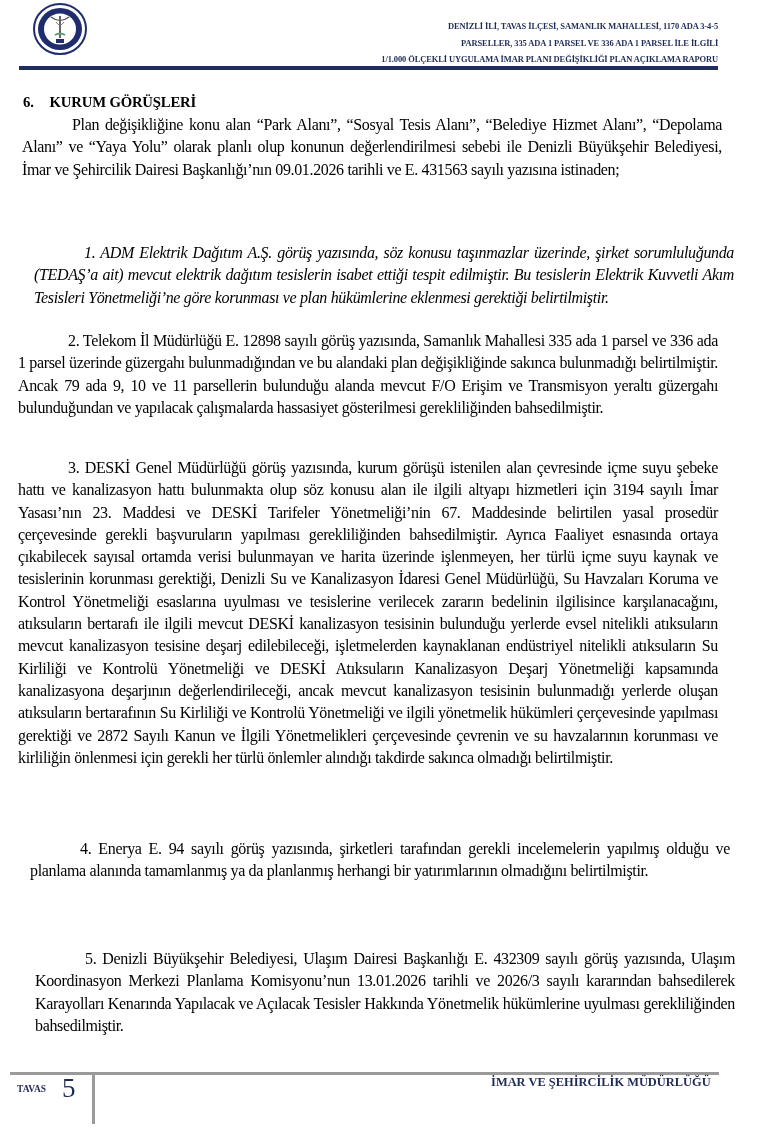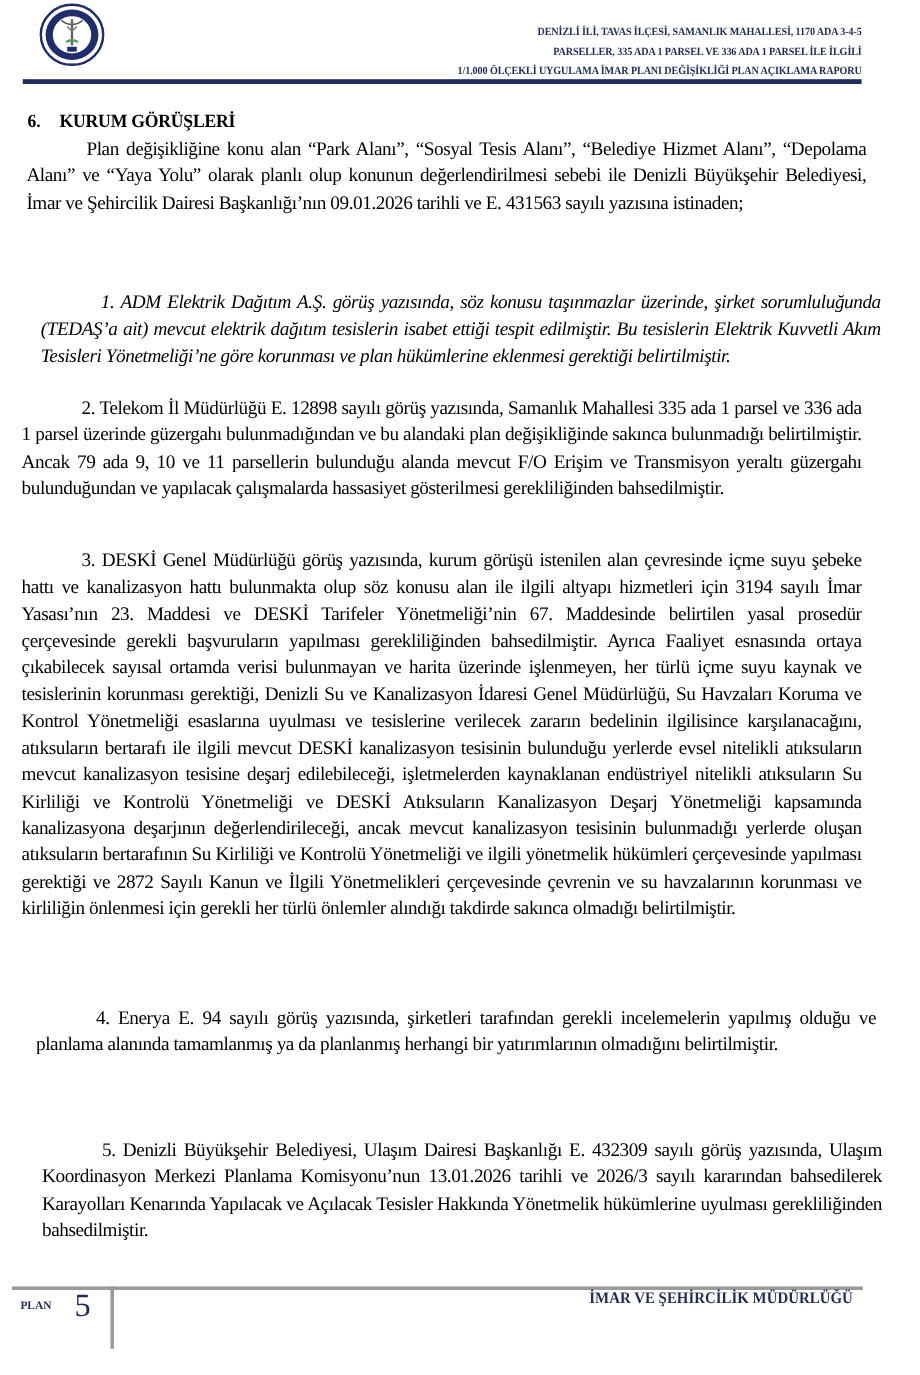--- a/index.html
+++ b/index.html
@@ -51,15 +51,15 @@
 
 <p class="para" style="top:110px; margin:4px;">Plan değişikliğine konu alan “Park Alanı”, “Sosyal Tesis Alanı”, “Belediye Hizmet Alanı”, “Depolama Alanı” ve “Yaya Yolu” olarak planlı olup konunun değerlendirilmesi sebebi ile Denizli Büyükşehir Belediyesi, İmar ve Şehircilik Dairesi Başkanlığı’nın 09.01.2026 tarihli ve E. 431563 sayılı yazısına istinaden;</p>
 <p class="para" style="top:226px; margin:16px;font-style:italic;">1. ADM Elektrik Dağıtım A.Ş. görüş yazısında, söz konusu taşınmazlar üzerinde, şirket sorumluluğunda (TEDAŞ’a ait) mevcut elektrik dağıtım tesislerin isabet ettiği tespit edilmiştir. Bu tesislerin Elektrik Kuvvetli Akım Tesisleri Yönetmeliği’ne göre korunması ve plan hükümlerine eklenmesi gerektiği belirtilmiştir.</p>
 <p class="para" style="top:330px; margin:0;">2. Telekom İl Müdürlüğü E. 12898 sayılı görüş yazısında, Samanlık Mahallesi 335 ada 1 parsel ve 336 ada 1 parsel üzerinde güzergahı bulunmadığından ve bu alandaki plan değişikliğinde sakınca bulunmadığı belirtilmiştir. Ancak 79 ada 9, 10 ve 11 parsellerin bulunduğu alanda mevcut F/O Erişim ve Transmisyon yeraltı güzergahı bulunduğundan ve yapılacak çalışmalarda hassasiyet gösterilmesi gerekliliğinden bahsedilmiştir.</p>
 <p class="para" style="top:457px; margin:0;">3. DESKİ Genel Müdürlüğü görüş yazısında, kurum görüşü istenilen alan çevresinde içme suyu şebeke hattı ve kanalizasyon hattı bulunmakta olup söz konusu alan ile ilgili altyapı hizmetleri için 3194 sayılı İmar Yasası’nın 23. Maddesi ve DESKİ Tarifeler Yönetmeliği’nin 67. Maddesinde belirtilen yasal prosedür çerçevesinde gerekli başvuruların yapılması gerekliliğinden bahsedilmiştir. Ayrıca Faaliyet esnasında ortaya çıkabilecek sayısal ortamda verisi bulunmayan ve harita üzerinde işlenmeyen, her türlü içme suyu kaynak ve tesislerinin korunması gerektiği, Denizli Su ve Kanalizasyon İdaresi Genel Müdürlüğü, Su Havzaları Koruma ve Kontrol Yönetmeliği esaslarına uyulması ve tesislerine verilecek zararın bedelinin ilgilisince karşılanacağını, atıksuların bertarafı ile ilgili mevcut DESKİ kanalizasyon tesisinin bulunduğu yerlerde evsel nitelikli atıksuların mevcut kanalizasyon tesisine deşarj edilebileceği, işletmelerden kaynaklanan endüstriyel nitelikli atıksuların Su Kirliliği ve Kontrolü Yönetmeliği ve DESKİ Atıksuların Kanalizasyon Deşarj Yönetmeliği kapsamında kanalizasyona deşarjının değerlendirileceği, ancak mevcut kanalizasyon tesisinin bulunmadığı yerlerde oluşan atıksuların bertarafının Su Kirliliği ve Kontrolü Yönetmeliği ve ilgili yönetmelik hükümleri çerçevesinde yapılması gerektiği ve 2872 Sayılı Kanun ve İlgili Yönetmelikleri çerçevesinde çevrenin ve su havzalarının korunması ve kirliliğin önlenmesi için gerekli her türlü önlemler alındığı takdirde sakınca olmadığı belirtilmiştir.</p>
 <p class="para" style="top:826px; margin:12px;">4. Enerya E. 94 sayılı görüş yazısında, şirketleri tarafından gerekli incelemelerin yapılmış olduğu ve planlama alanında tamamlanmış ya da planlanmış herhangi bir yatırımlarının olmadığını belirtilmiştir.</p>
 <p class="para" style="top:931px; margin:17px;">5. Denizli Büyükşehir Belediyesi, Ulaşım Dairesi Başkanlığı E. 432309 sayılı görüş yazısında, Ulaşım Koordinasyon Merkezi Planlama Komisyonu’nun 13.01.2026 tarihli ve 2026/3 sayılı kararından bahsedilerek Karayolları Kenarında Yapılacak ve Açılacak Tesisler Hakkında Yönetmelik hükümlerine uyulması gerekliliğinden bahsedilmiştir.</p>
 
 <div class="ftr-line"></div>
 <div class="ftr-vline"></div>
-<div class="sayfa">PLAN</div>
+<div class="sayfa">TAVAS</div>
 <div class="sayfa-num">5</div>
 <div class="ftr-title">İMAR VE ŞEHİRCİLİK MÜDÜRLÜĞÜ</div>
 
 </body></html>

